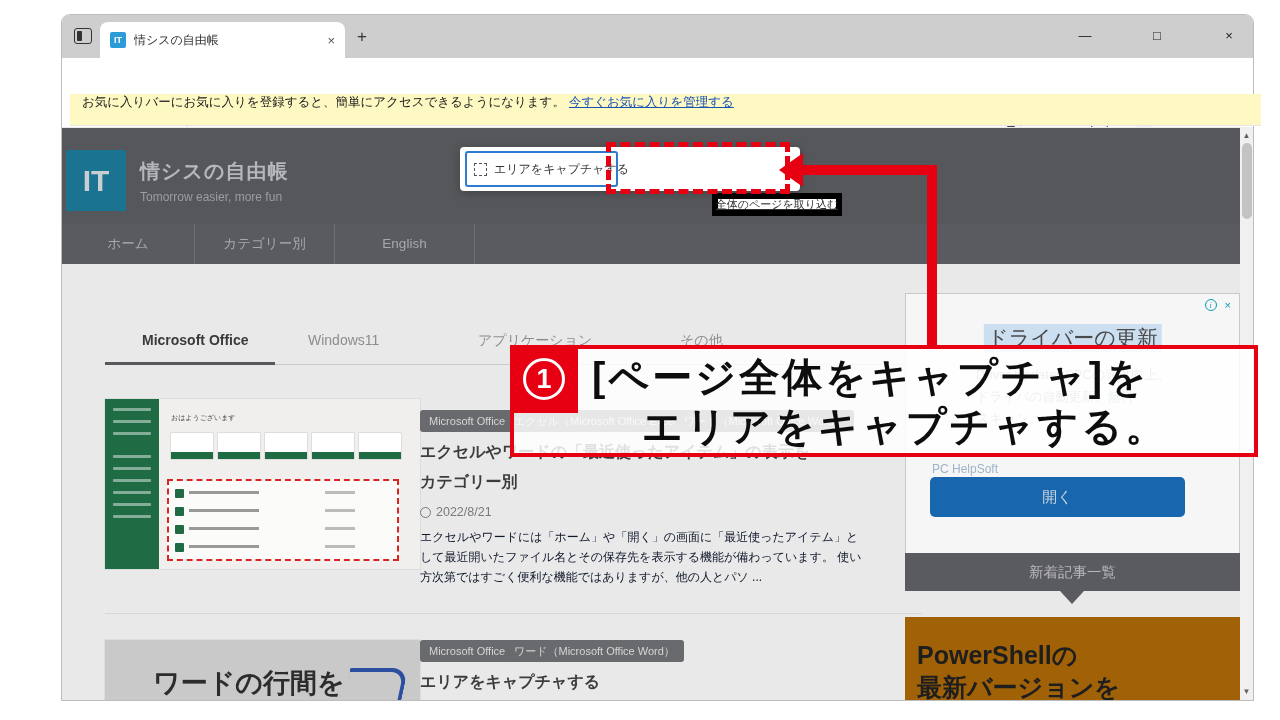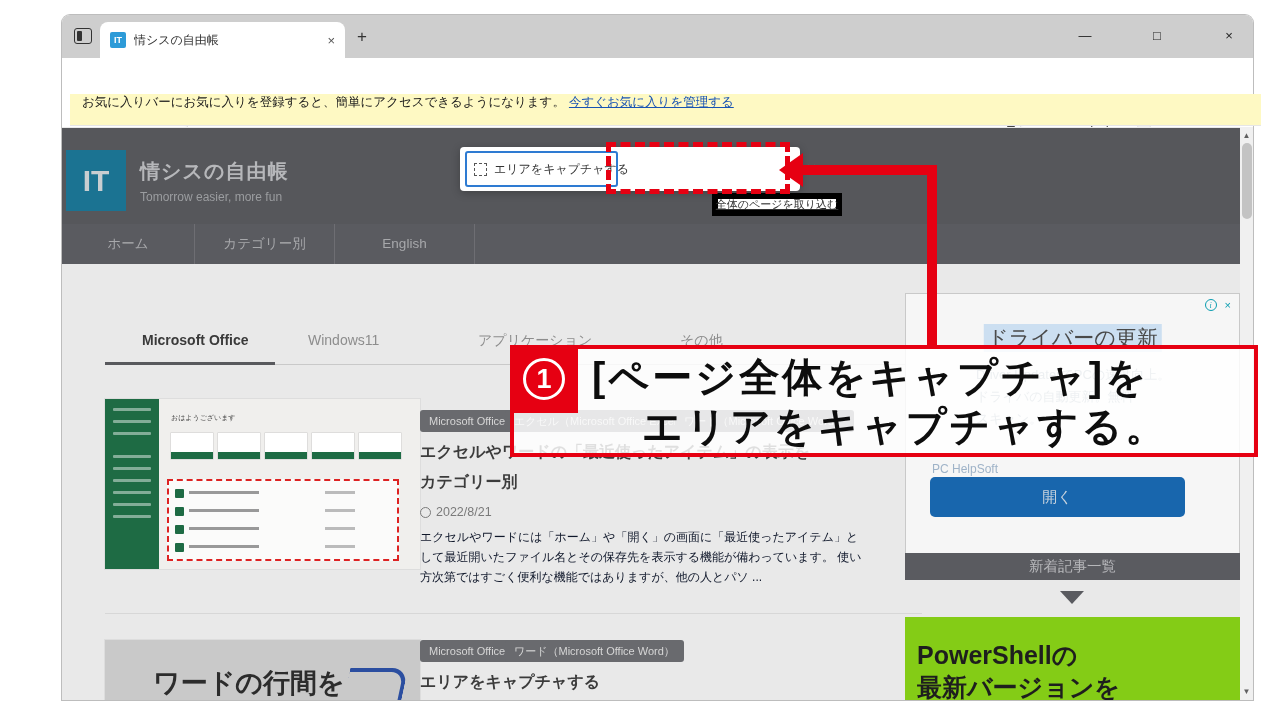--- a/index.html
+++ b/index.html
@@ -101,25 +101,25 @@
   #adbox { left:843px; top:166px; width:335px; height:262px; background:#f6f6f6; border:1px solid #c9c9c9; }
   .adchoice { position:absolute; right:8px; top:5px; color:#0a9db0; font-size:11px; display:flex; gap:8px; align-items:center; }
   .adchoice .i-circ { width:12px; height:12px; border:1.2px solid #0a9db0; border-radius:50%; font-size:8px;
                       line-height:12px; text-align:center; font-style:italic; font-family:"Liberation Serif",serif; }
   #ad-head { position:absolute; left:50%; transform:translateX(-50%); top:30px; font-size:21px; color:#4a4a4a;
              background:#ccdff1; padding:0 4px; white-space:nowrap; }
   .ad-line { position:absolute; left:70px; font-size:13px; color:#8fa0ad; white-space:nowrap; }
   .ad-brand { position:absolute; left:26px; top:168px; font-size:12px; color:#9fb3c8; }
   #openbtn { left:868px; top:350px; width:255px; height:40px; background:#1866ad; border-radius:5px;
              color:#c9d4de; font-size:15px; display:flex; align-items:center; justify-content:center; }
-  #newlist { left:843px; top:426px; width:335px; height:27px; background:#5a5b60; color:#b6b7ba;
+  #newlist { left:843px; top:426px; width:335px; height:38px; background:#5a5b60; color:#b6b7ba;
              font-size:14.5px; display:flex; align-items:center; justify-content:center; }
   #newlist-tri { left:998px; top:464px; width:0; height:0; border-left:12px solid transparent;
                  border-right:12px solid transparent; border-top:13px solid #5a5b60; }
-  #psthumb { left:843px; top:490px; width:335px; height:83px; background:#84cc16; overflow:hidden; }
+  #psthumb { left:843px; top:490px; width:335px; height:83px; background:#a16207; overflow:hidden; }
   #psthumb div { position:absolute; left:12px; font-size:25px; font-weight:bold; color:#1e1e1e; white-space:nowrap; }
 
   
   #scrollbar { left:1178px; top:112px; width:13px; height:573px; background:#f0f0f0; }
   #scrollbar .arr { position:absolute; left:0; width:13px; text-align:center; font-size:8px; color:#606060; }
   #sb-thumb { position:absolute; left:1.5px; top:16px; width:10px; height:76px; background:#c3c3c3; border-radius:5px; }
 
   
   #capturebar { left:460px; top:147px; width:340px; height:44px; background:#fff; border-radius:4px;
                 box-shadow:0 2px 8px rgba(0,0,0,.25); }

